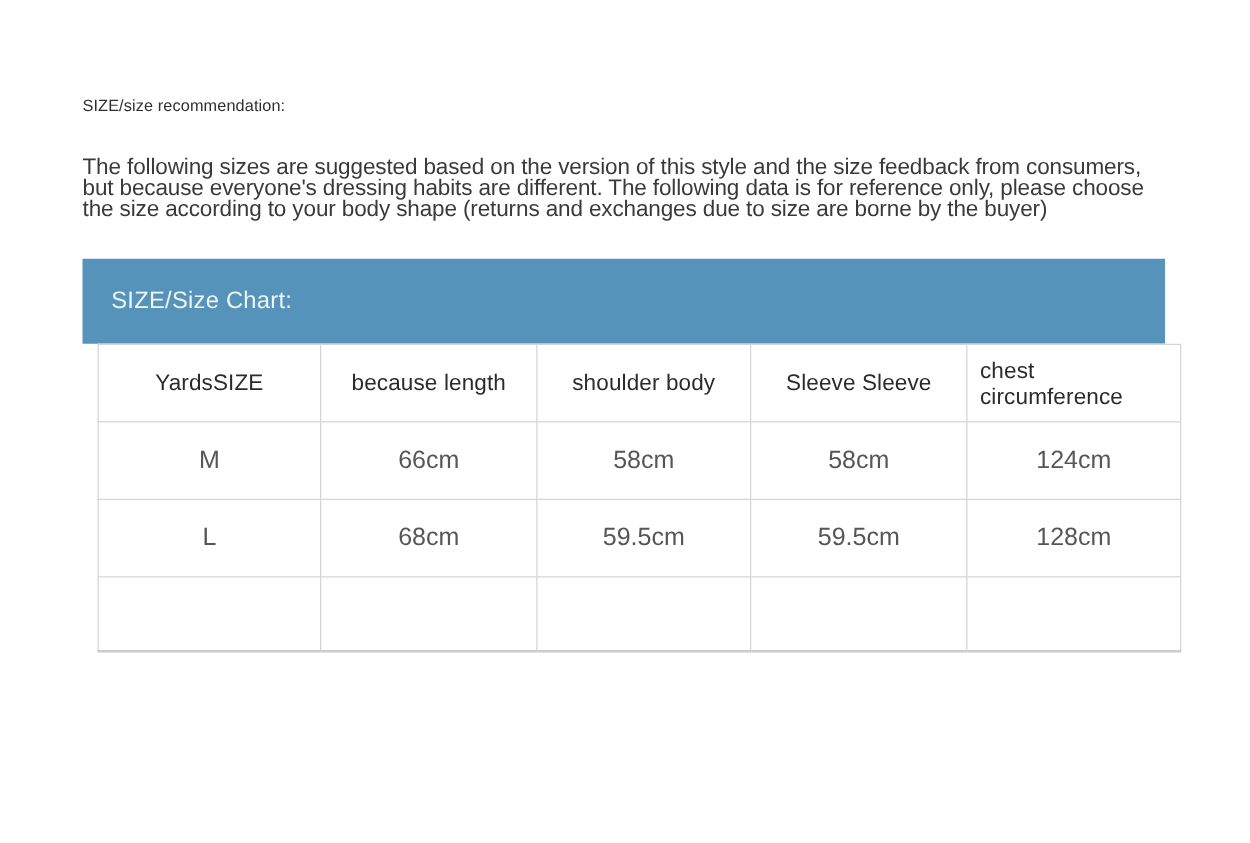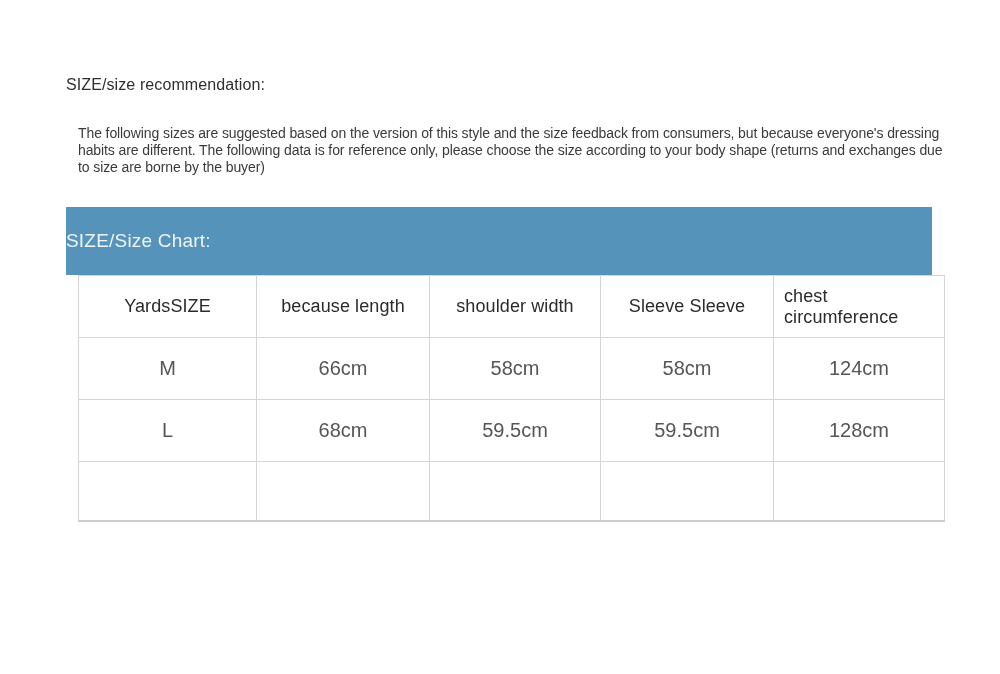--- a/index.html
+++ b/index.html
@@ -13,46 +13,47 @@
   .page {
     position: relative;
     width: 1000px;
     height: 674px;
     background: #ffffff;
   }
   .section-title {
     position: absolute;
     left: 66px;
     top: 76px;
-    font-size: 16px;
+    font-size: 13px;
     line-height: 18px;
     color: #2f2f2f;
     letter-spacing: 0.1px;
   }
   .section-desc {
     position: absolute;
-    left: 78px;
+    left: 66px;
     top: 125px;
     width: 868px;
-    font-size: 14px;
+    font-size: 18px;
     line-height: 17.2px;
     color: #3a3a3a;
     letter-spacing: -0.1px;
   }
   .chart-header {
     position: absolute;
     left: 66px;
     top: 207px;
     width: 866px;
     height: 68px;
     background: #5593BA;
     display: flex;
     align-items: center;
   }
   .chart-header-text {
+    padding-left: 23px;
     font-size: 19px;
     color: #eef4f7;
     letter-spacing: 0.2px;
   }
   .size-table-wrap {
     position: absolute;
     left: 66px;
     top: 275px;
     width: 866px;
   }
@@ -118,21 +119,21 @@
         <col class="c1">
           <col class="c2">
           <col class="c3">
           <col class="c4">
           <col class="c5">
       </colgroup>
       <tbody>
         <tr>
           <th>YardsSIZE</th>
           <th>because length</th>
-          <th>shoulder width</th>
+          <th>shoulder body</th>
           <th>Sleeve Sleeve</th>
           <th class="align-left">chest circumference</th>
         </tr>
         <tr>
           <td>M</td>
           <td>66cm</td>
           <td>58cm</td>
           <td>58cm</td>
           <td>124cm</td>
         </tr>

